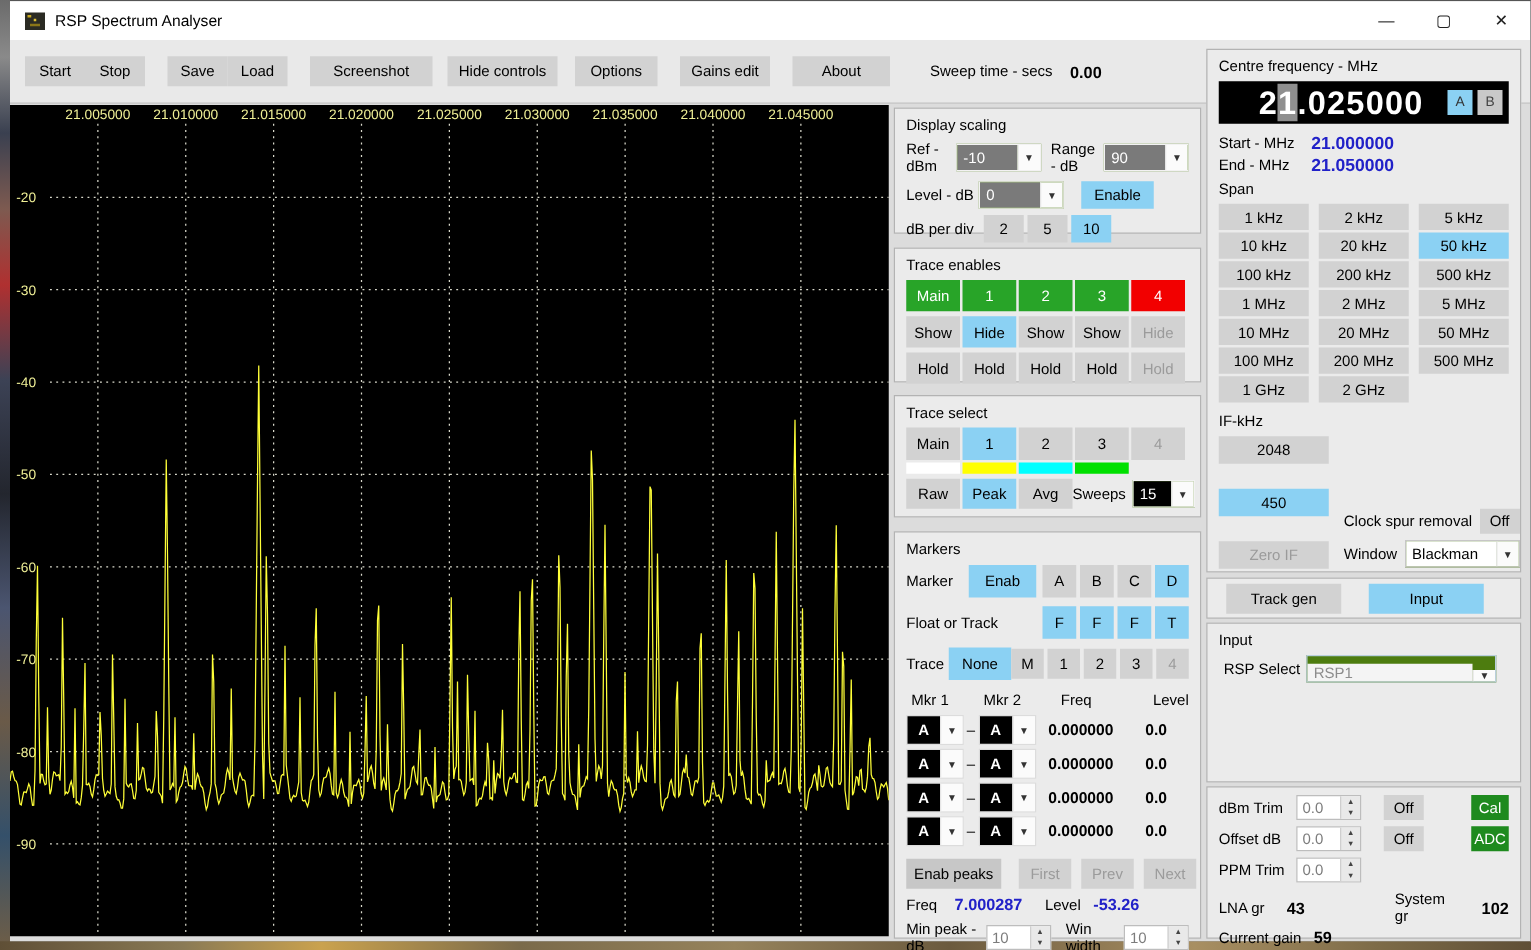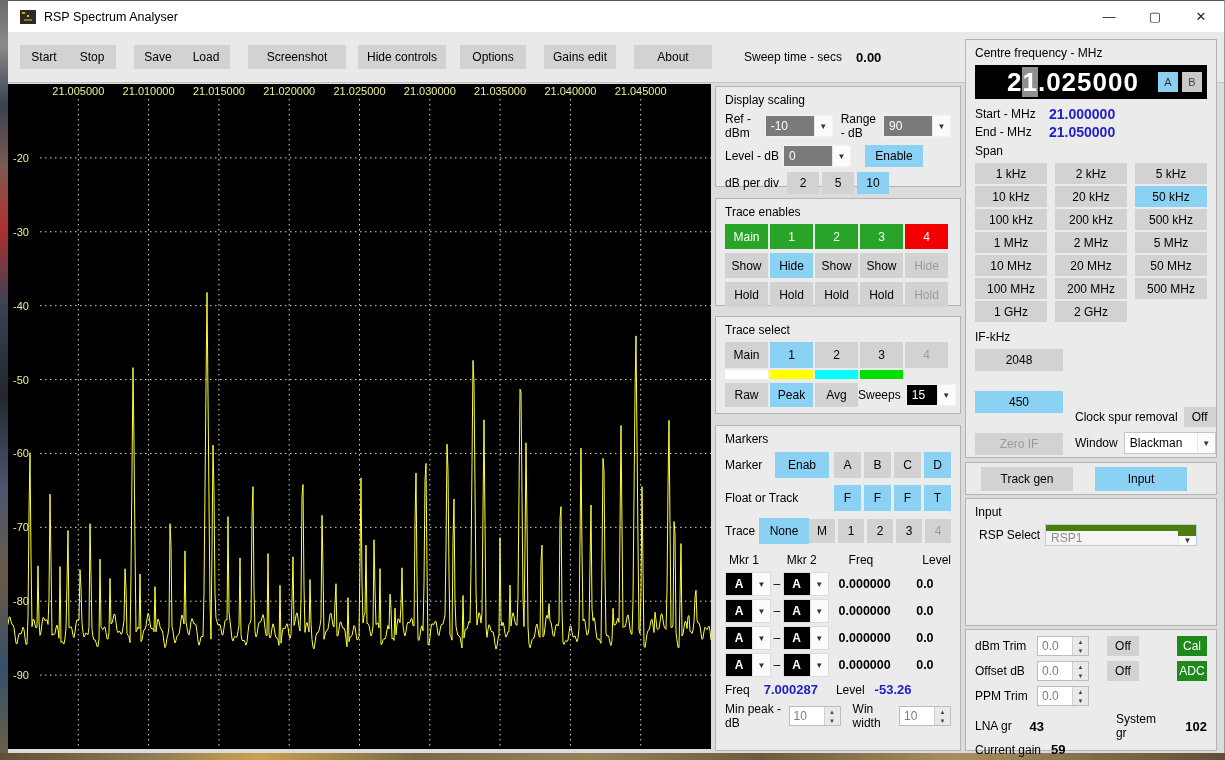--- a/index.html
+++ b/index.html
@@ -332,20 +332,26 @@
           </div>
           <span class="mdash">–</span>
           <div class="combo black mk">
             <span class="v">A</span>
             <span class="a">▼</span>
           </div>
           <span class="mfreq">0.000000</span>
           <span class="mlevel">0.0</span>
         </div>
       </div>
+    <div class="row" style="margin-top:9px">
+      <div class="btn pressed" style="width:76px;height:24px">Enab peaks</div>
+      <div class="btn dis" style="width:42px;height:24px;margin-left:14px">First</div>
+      <div class="btn dis" style="width:42px;height:24px;margin-left:8px">Prev</div>
+      <div class="btn dis" style="width:42px;height:24px;margin-left:8px">Next</div>
+    </div>
     <div class="row" style="margin-top:4px">
       <span class="lbl">Freq</span>
       <span class="blue" style="font-size:13px;margin-left:14px">7.000287</span>
       <span class="lbl" style="margin-left:18px">Level</span>
       <span class="blue" style="font-size:13px;margin-left:10px">-53.26</span>
     </div>
     <div class="row" style="margin-top:5px">
       <span class="lbl">Min peak - dB</span>
       <div class="spin" style="margin-left:6px">
         <span class="v">10</span>

